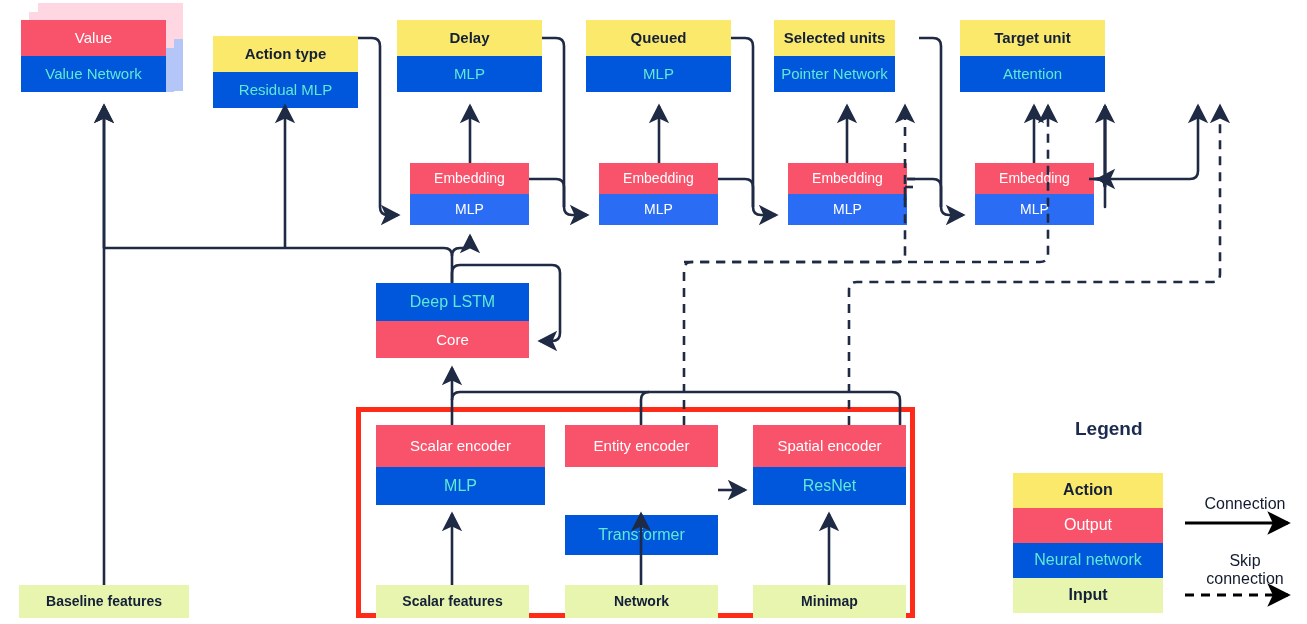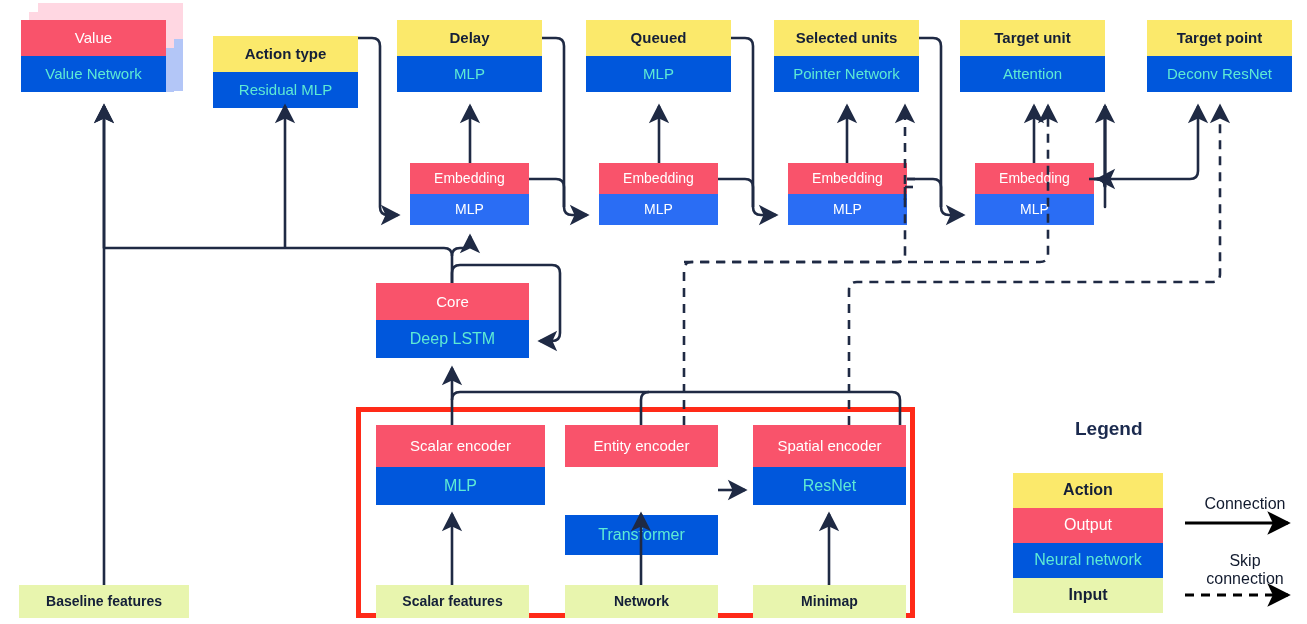--- a/index.html
+++ b/index.html
@@ -51,55 +51,51 @@
   <div class="node" style="left:397px;top:20px;width:145px;height:72px;">
     <div class="seg action" style="height:36px;">Delay</div>
     <div class="seg nn" style="height:36px;">MLP</div>
   </div>
 
   <div class="node" style="left:586px;top:20px;width:145px;height:72px;">
     <div class="seg action" style="height:36px;">Queued</div>
     <div class="seg nn" style="height:36px;">MLP</div>
   </div>
 
-  <div class="node" style="left:774px;top:20px;width:145px;height:72px;">
+  <div class="node" style="left:774px;top:20px;width:121px;height:72px;">
     <div class="seg action" style="height:36px;">Selected units</div>
     <div class="seg nn" style="height:36px;">Pointer Network</div>
   </div>
 
   <div class="node" style="left:960px;top:20px;width:145px;height:72px;">
     <div class="seg action" style="height:36px;">Target unit</div>
     <div class="seg nn" style="height:36px;">Attention</div>
   </div>
 
-  <div class="node" style="left:1147px;top:20px;width:145px;height:72px;">
-    <div class="seg action" style="height:36px;">Target point</div>
-    <div class="seg nn" style="height:36px;">Deconv ResNet</div>
-  </div>
 
   <div class="node" style="left:410px;top:163px;width:119px;height:62px;">
     <div class="seg out2" style="height:31px;">Embedding</div>
     <div class="seg nn2" style="height:31px;">MLP</div>
   </div>
   <div class="node" style="left:599px;top:163px;width:119px;height:62px;">
     <div class="seg out2" style="height:31px;">Embedding</div>
     <div class="seg nn2" style="height:31px;">MLP</div>
   </div>
   <div class="node" style="left:788px;top:163px;width:119px;height:62px;">
     <div class="seg out2" style="height:31px;">Embedding</div>
     <div class="seg nn2" style="height:31px;">MLP</div>
   </div>
   <div class="node" style="left:975px;top:163px;width:119px;height:62px;">
     <div class="seg out2" style="height:31px;">Embedding</div>
     <div class="seg nn2" style="height:31px;">MLP</div>
   </div>
 
   <div class="node" style="left:376px;top:283px;width:153px;height:75px;">
+    <div class="seg nn" style="height:38px;font-size:16px;">Deep LSTM</div>
     <div class="seg output" style="height:37px;">Core</div>
-    <div class="seg nn" style="height:38px;font-size:16px;">Deep LSTM</div>
   </div>
 
   <div class="redbox" style="left:356px;top:407px;width:559px;height:211px;"></div>
 
   <div class="node" style="left:376px;top:425px;width:169px;height:80px;">
     <div class="seg output" style="height:42px;">Scalar encoder</div>
     <div class="seg nn" style="height:38px;font-size:16px;">MLP</div>
   </div>
   <div class="node" style="left:565px;top:425px;width:153px;height:80px;">
     <div class="seg output" style="height:42px;">Entity encoder</div>

